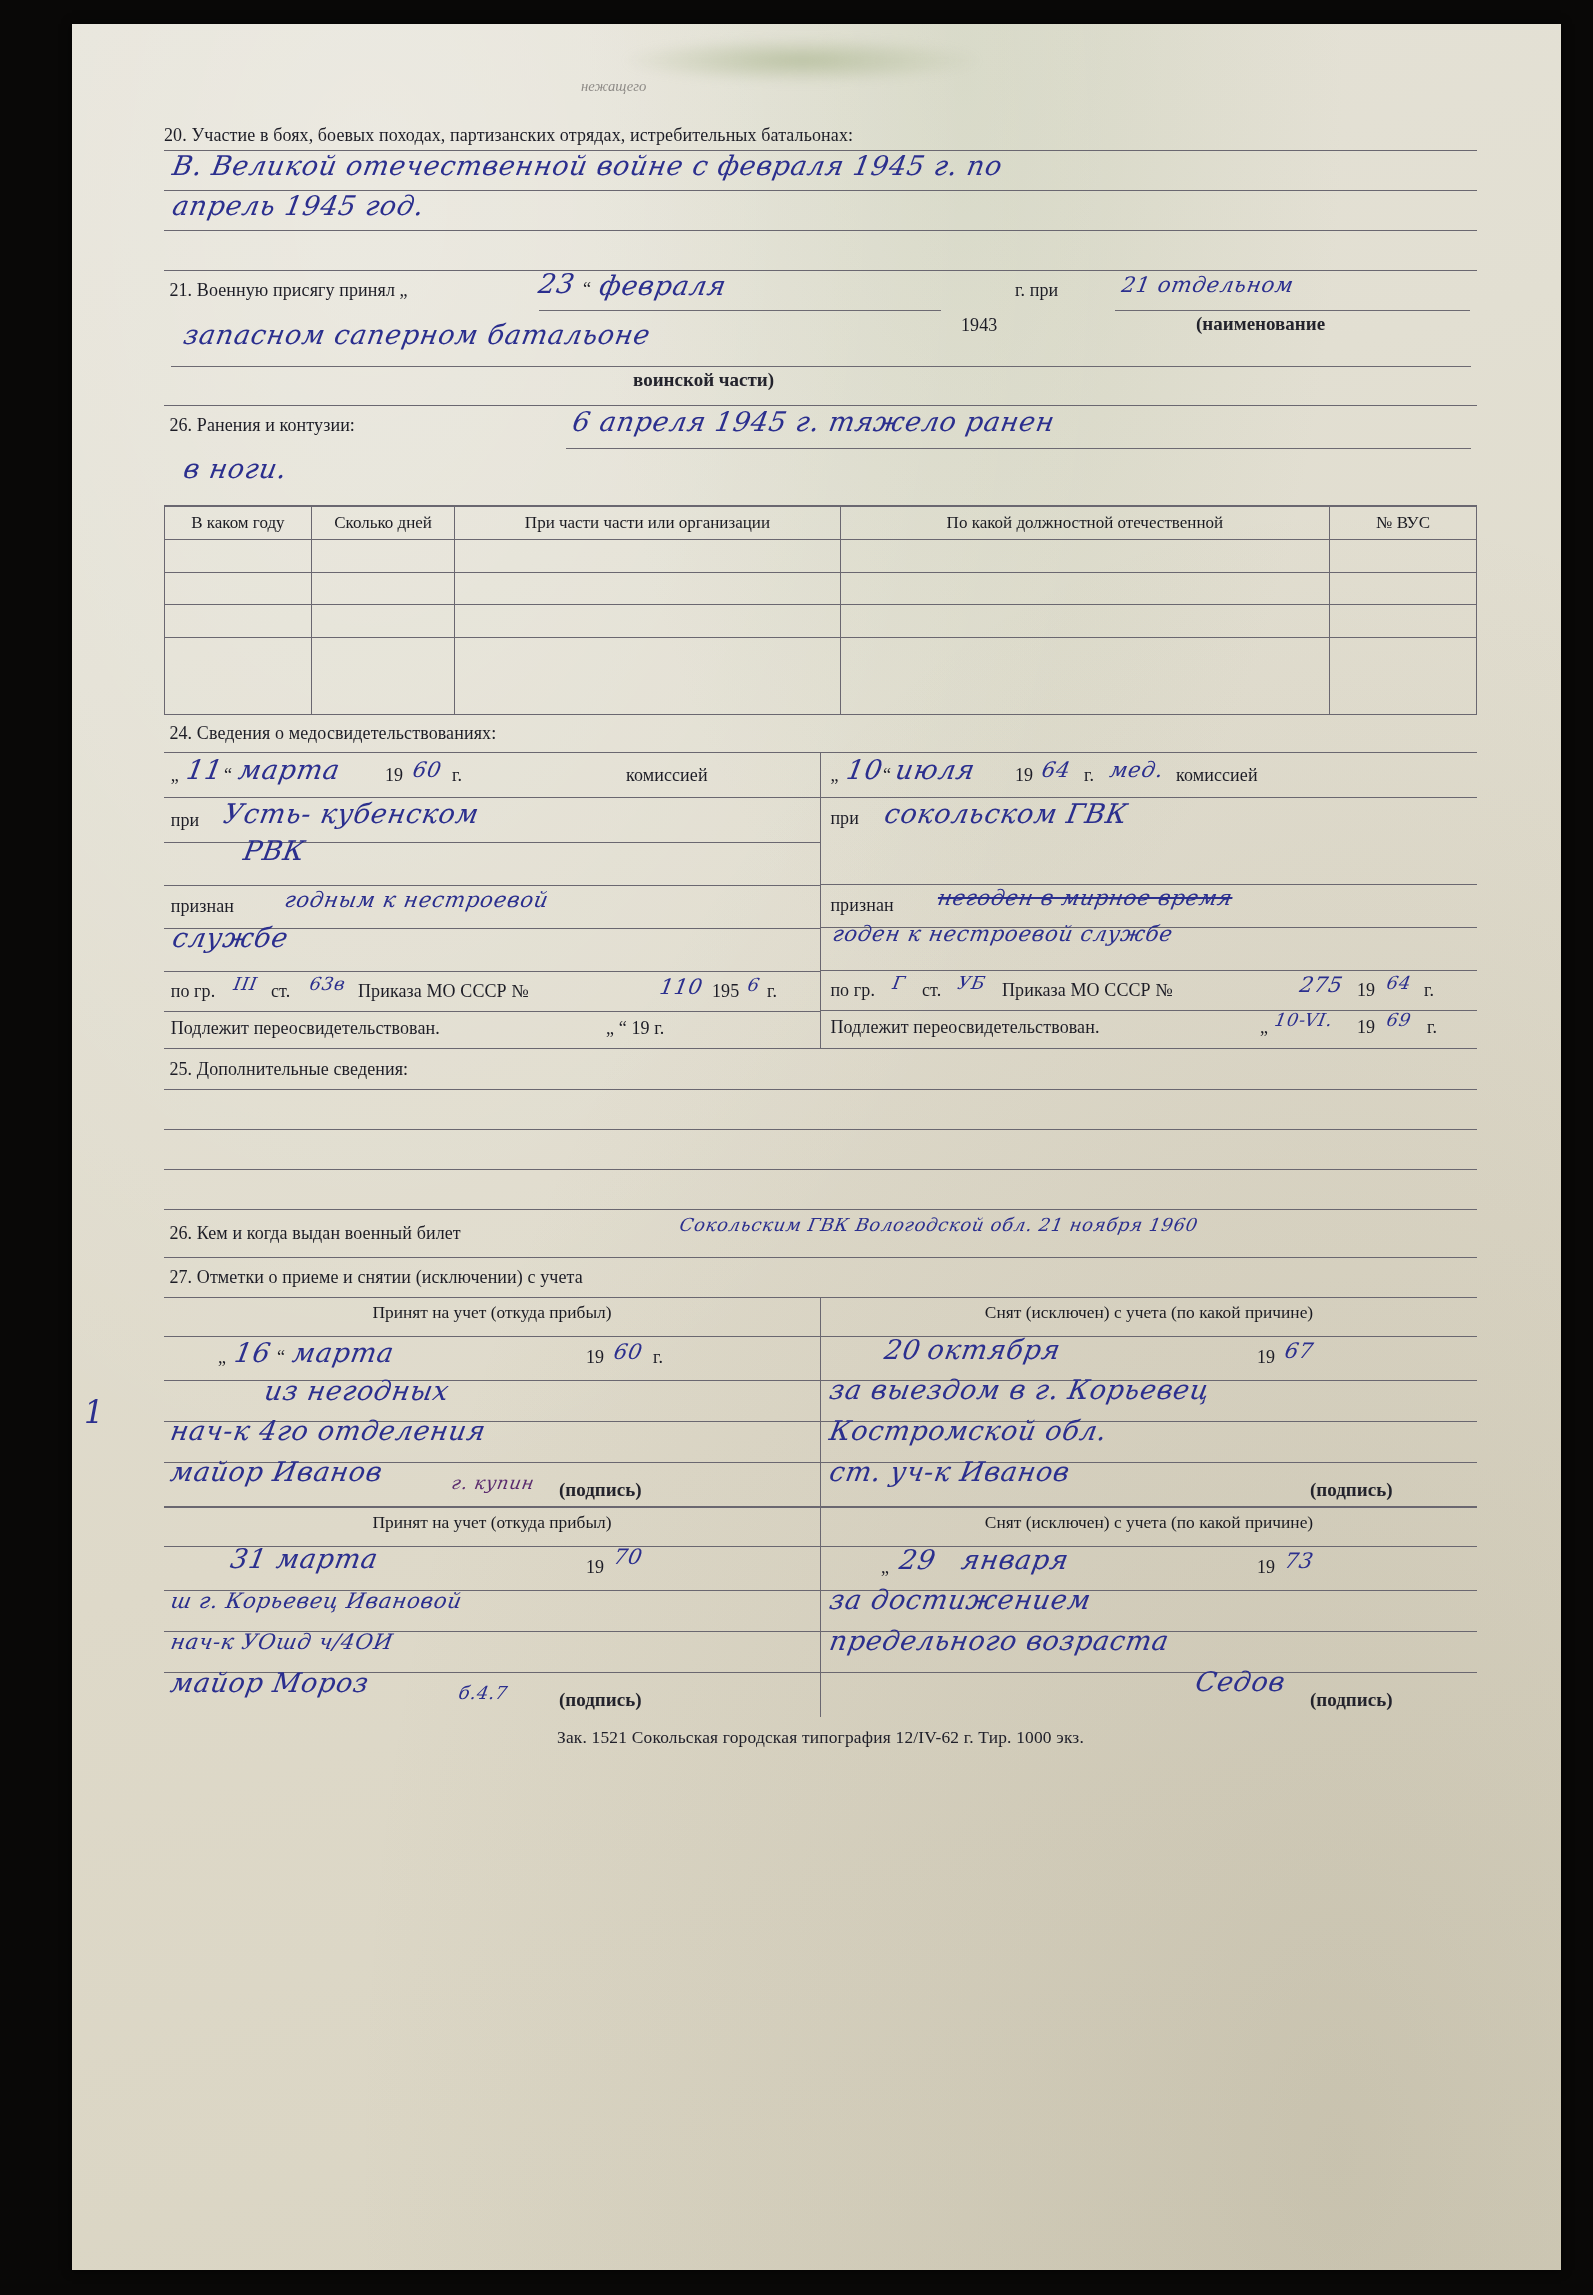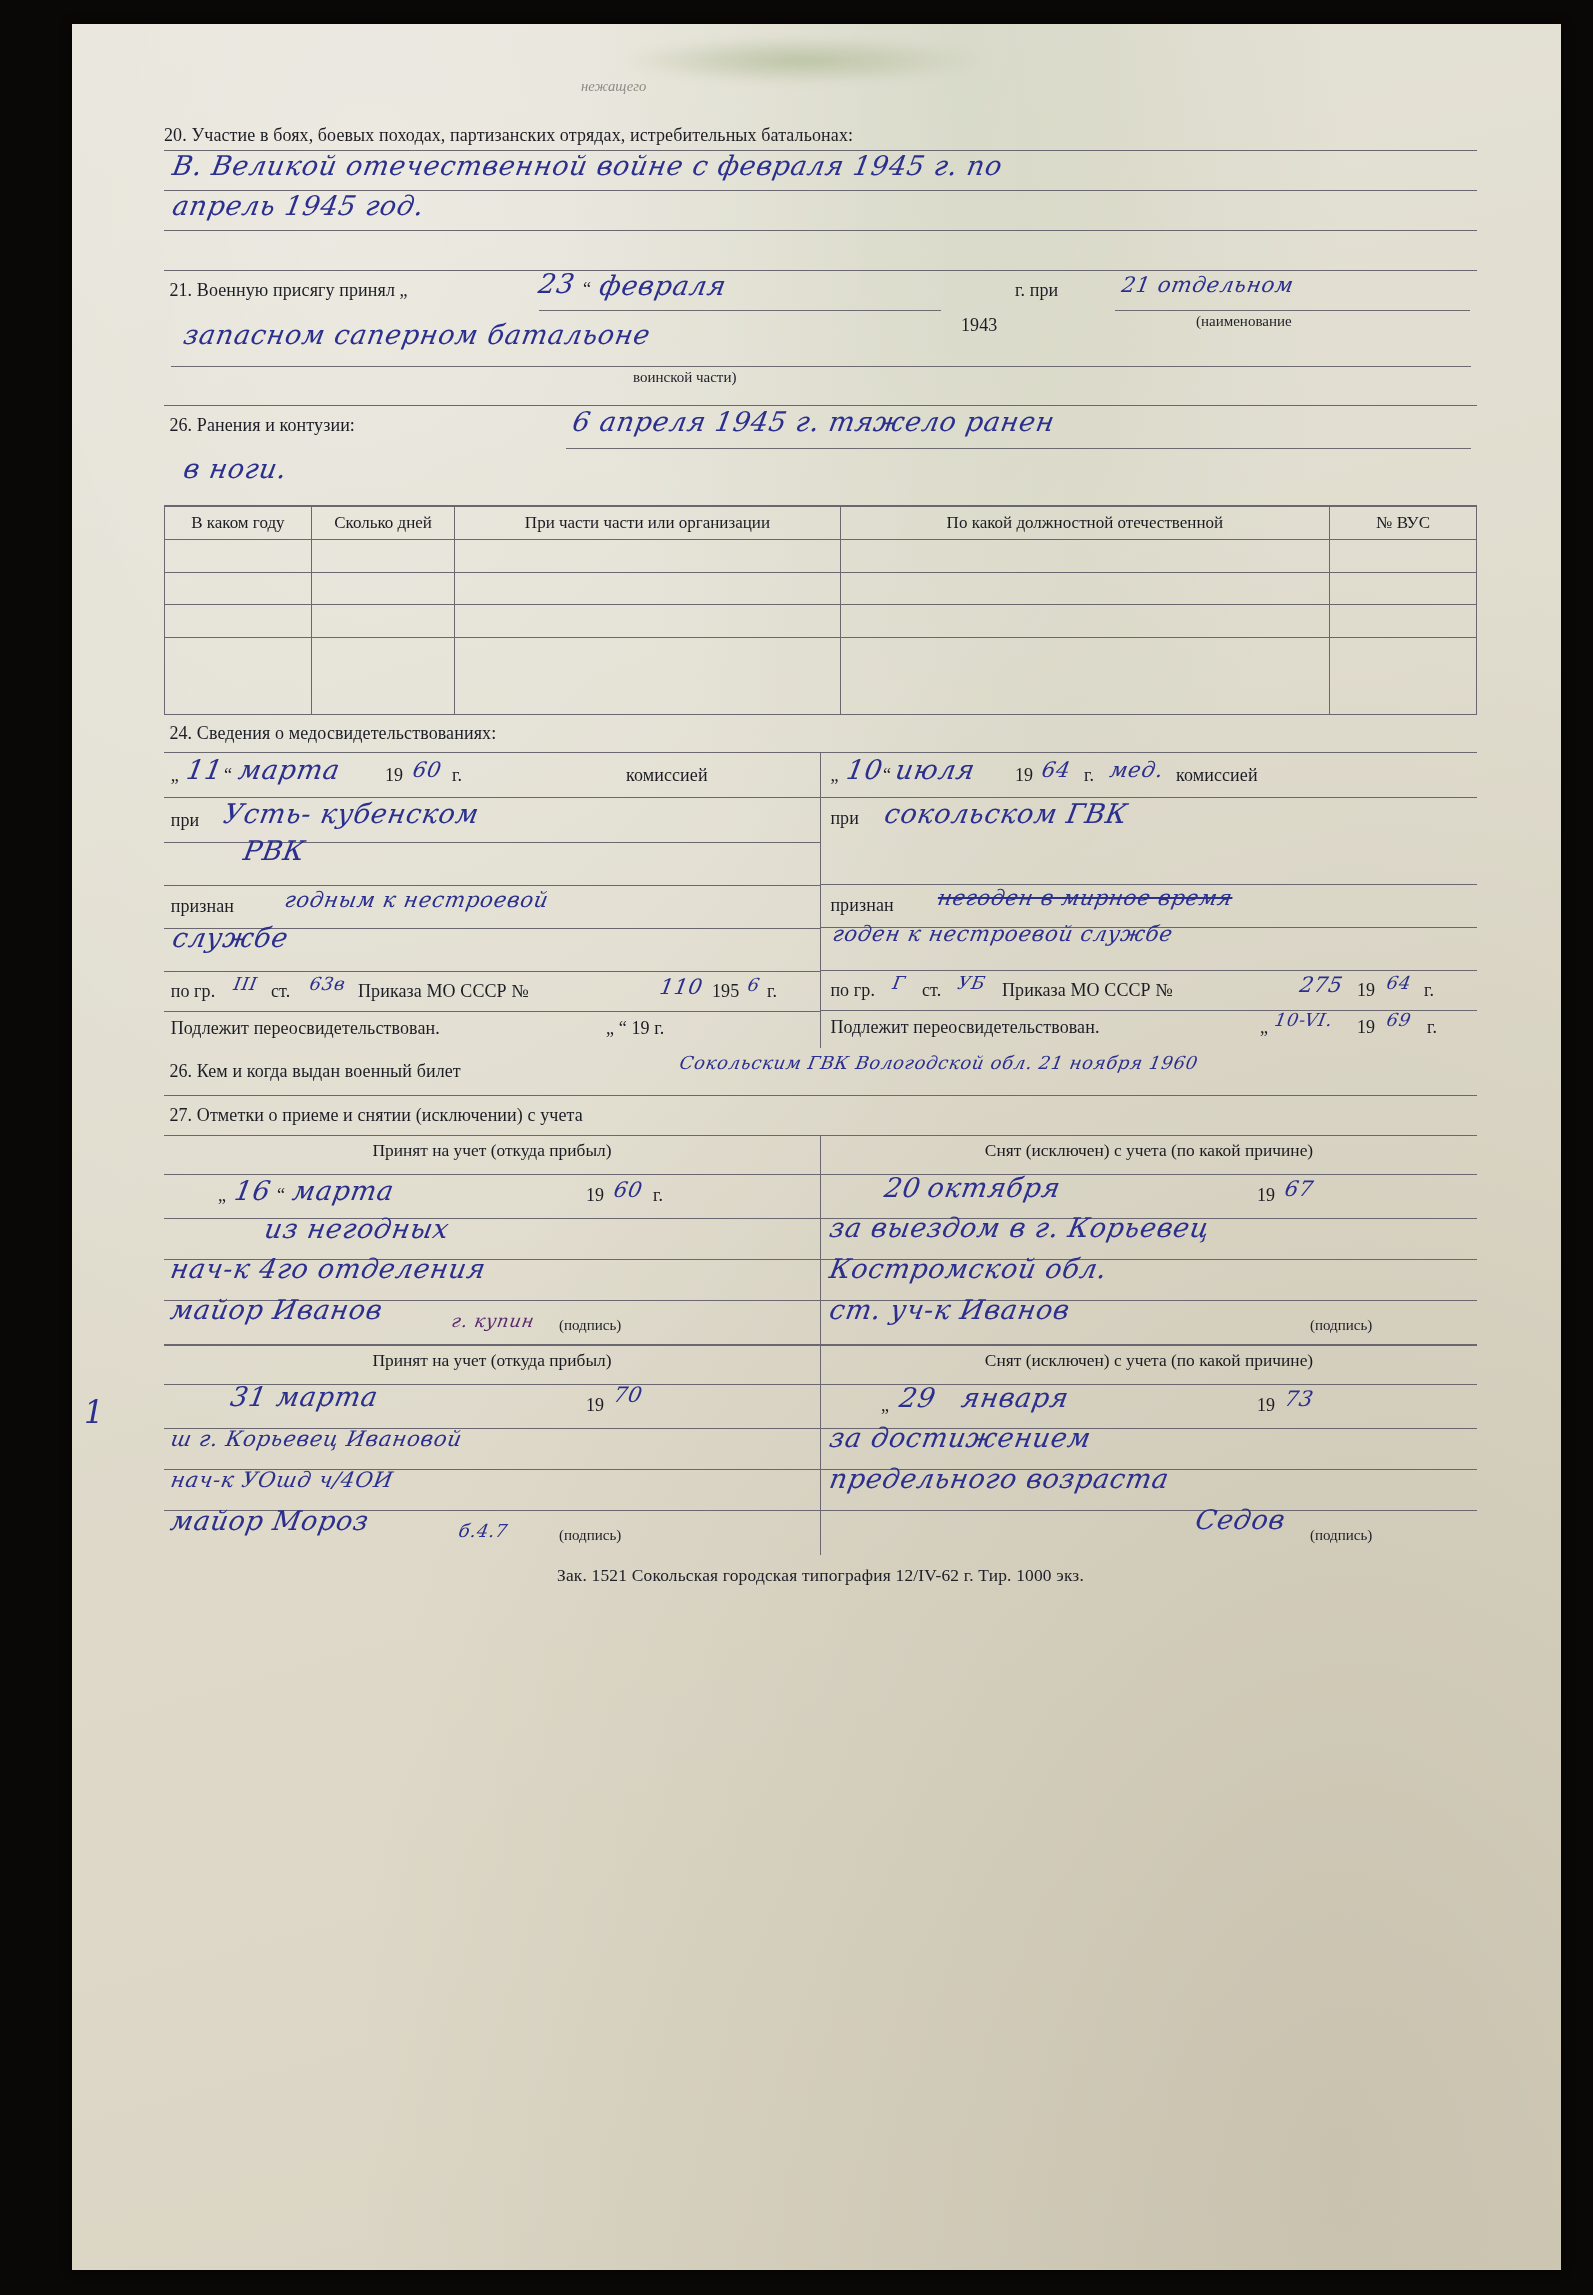--- a/index.html
+++ b/index.html
@@ -73,21 +73,21 @@
   .acc > div{flex:1;position:relative;}
   .acc .l{border-right:1.1px solid #6a6770;}
   .acchdr{text-align:center;font-size:17.4px;padding:4px 0 2.7px;}
   .accline{height:40px;border-bottom:1.1px solid #6a6770;position:relative;}
   .accline.nb{border-bottom:none;}
 
   .footer{
     text-align:center;font-size:17.4px;color:#20202a;margin-top:10.7px;letter-spacing:0.2px;
   }
   .abs{position:absolute;}
-  .caption{font-size:15px;color:#23232c;}
+  .caption{font-size:19px;color:#23232c;font-weight:bold;}
   .pencil-mark{
     position:absolute; color:#2b2f8e; font-family:"DejaVu Serif",serif; font-style:italic;
   }
   .faint{color:#8d8a86;font-size:14.7px;font-style:italic;}
 </style>
 </head>
 <body>
 
 <div class="page-bg"></div>
 
@@ -262,20 +262,28 @@
             <span class="lbl abs" style="left:439px;top:6.7px;">„</span>
             <span class="hw xs abs" style="left:454px;top:-1.3px;">10-VI.</span>
             <span class="lbl abs" style="left:536px;top:6.7px;">19</span>
             <span class="hw xs abs" style="left:566px;top:-1.3px;">69</span>
             <span class="lbl abs" style="left:606px;top:6.7px;">г.</span>
           </div>
         </div>
       </div>
     </div>
 
+    <div class="sect" style="border-top:1.1px solid #6a6770;">
+      <div style="height:40px;position:relative;border-bottom:1.1px solid #6a6770;">
+        <span class="lbl abs" style="left:5.4px;top:10.7px;">25. Дополнительные сведения:</span>
+      </div>
+      <div class="lineRow"></div>
+      <div class="lineRow"></div>
+      <div class="lineRow"></div>
+    </div>
 
     <div class="sect" style="height:47px;position:relative;border-bottom:1.1px solid #6a6770;">
       <span class="lbl abs" style="left:5.4px;top:13.4px;">26. Кем и когда выдан военный билет</span>
       <span class="hw xs abs" style="left:516px;top:4px;">Сокольским ГВК Вологодской обл. 21 ноября 1960</span>
     </div>
 
     <div class="sect">
       <div style="height:39px;position:relative;border-bottom:1.1px solid #6a6770;">
         <span class="lbl abs" style="left:5.4px;top:9.4px;">27. Отметки о приеме и снятии (исключении) с учета</span>
       </div>

